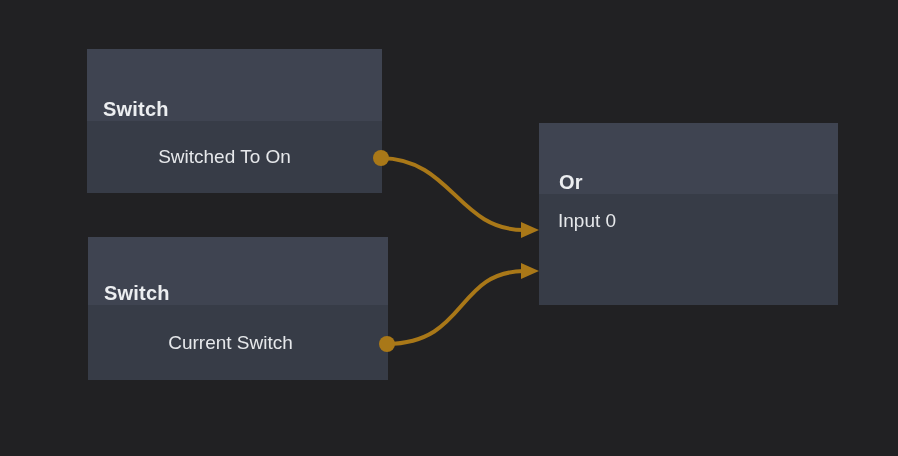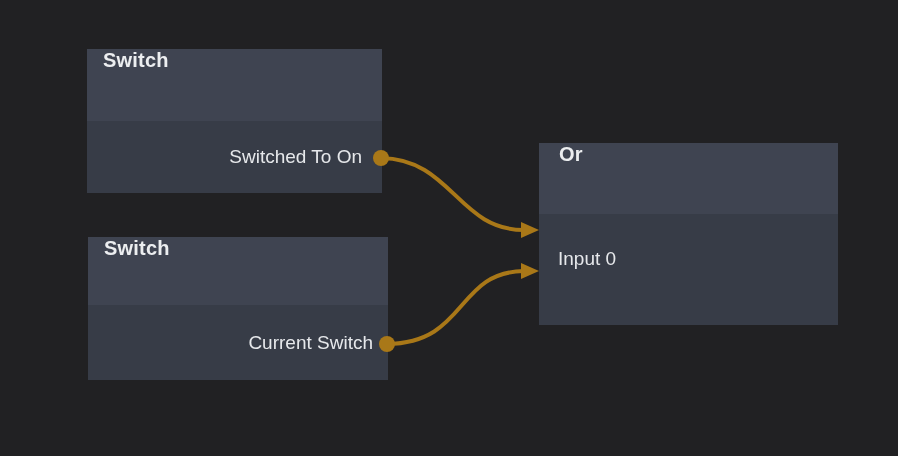--- a/index.html
+++ b/index.html
@@ -38,62 +38,62 @@
   }
   .node {
     position: absolute;
     display: flex;
     flex-direction: column;
     z-index: 1;
   }
   .node-header {
     background: var(--node-header-bg, #3f4451);
     display: flex;
-    align-items: flex-start;
+    align-items: flex-end;
     padding: 0 16px;
     flex: 0 0 auto;
   }
   .node-title {
     color: var(--title-text, #eceef0);
     font-size: 20px;
     font-weight: 600;
     letter-spacing: 0.2px;
   }
   .node-body {
     background: var(--node-body-bg, #373c47);
     flex: 1 1 auto;
   }
   .node-switch-1 { left: 87px;  top: 49px;  width: 295px; height: 144px; }
   .node-switch-1 .node-header { height: 72px; }
   .node-switch-2 { left: 88px;  top: 237px; width: 300px; height: 143px; }
   .node-switch-2 .node-header { height: 68px; }
-  .node-or       { left: 539px; top: 123px; width: 299px; height: 182px; margin-top: 20px; }
+  .node-or       { left: 539px; top: 123px; width: 299px; height: 182px; }
   .node-or .node-header { height: 71px; padding-left: 20px; }
 
   .switch-body {
     display: flex;
     align-items: center;
-    justify-content: flex-end;
+    justify-content: center;
   }
   .node-switch-1 .switch-body { padding-right: 20px; }
   .node-switch-2 .switch-body { padding-right: 15px; }
   .port-label {
     color: var(--label-text, #e6e8eb);
     font-size: 19px;
     font-weight: 400;
   }
   .or-body {
     padding: 16px 0 0 19px;
     display: flex;
     flex-direction: column;
   }
   .input-row {
     height: 40px;
     display: flex;
-    align-items: flex-end;
+    align-items: flex-start;
   }
 </style>
 </head>
 <body>
 
 <div class="canvas">
 
   <svg class="wires" viewBox="0 0 898 456" xmlns="http://www.w3.org/2000/svg">
 
     <path class="wire" d="M 381 158 C 452 159, 458 230, 524 230"></path>

